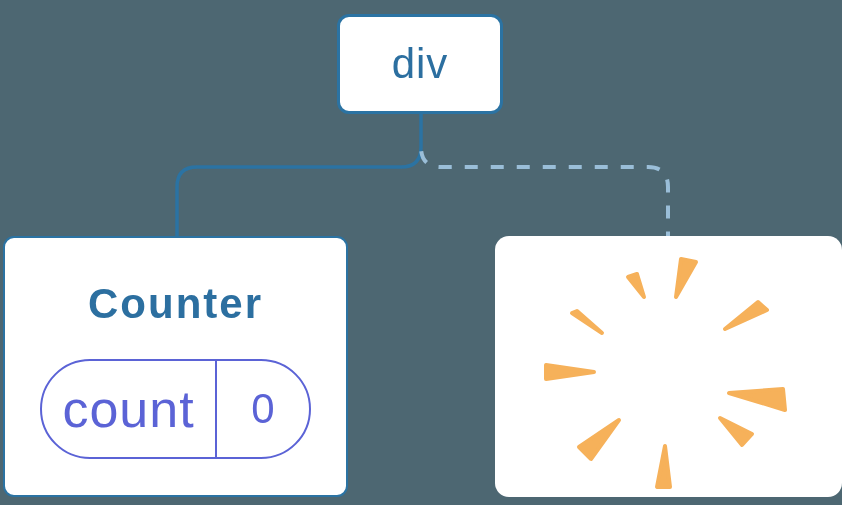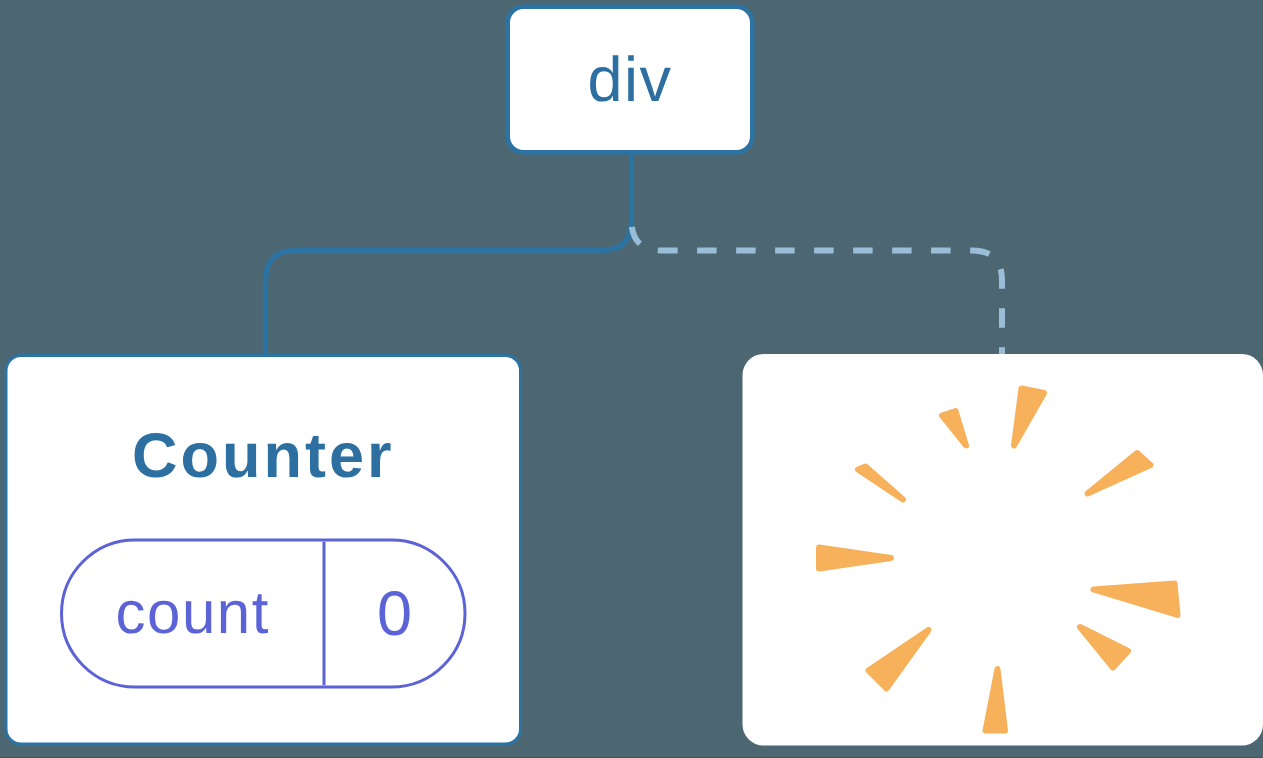--- a/index.html
+++ b/index.html
@@ -36,21 +36,21 @@
   }
   .edge-dashed {
     fill: none;
     stroke: var(--dashed-edge);
     stroke-width: 4;
     stroke-dasharray: 13 13;
     stroke-dashoffset: -4;
   }
   .node-root {
     position: absolute;
-    left: 337px; top: 3px;
+    left: 337px; top: 14px;
     width: 166px; height: 100px;
     box-sizing: border-box;
     background: var(--card);
     border: 3px solid var(--node-border);
     border-radius: 12px;
     display: flex;
     align-items: center;
     justify-content: center;
     font-size: 42px;
     color: var(--node-text);
@@ -91,21 +91,21 @@
     overflow: hidden;
     color: var(--state);
   }
   .pill-key {
     width: 175px;
     box-sizing: border-box;
     border-right: 2px solid var(--state);
     display: flex;
     align-items: center;
     justify-content: center;
-    font-size: 40px;
+    font-size: 52px;
     letter-spacing: 1px;
   }
   .pill-val {
     flex: 1;
     display: flex;
     align-items: center;
     justify-content: center;
     font-size: 42px;
   }
   .card-removed {

